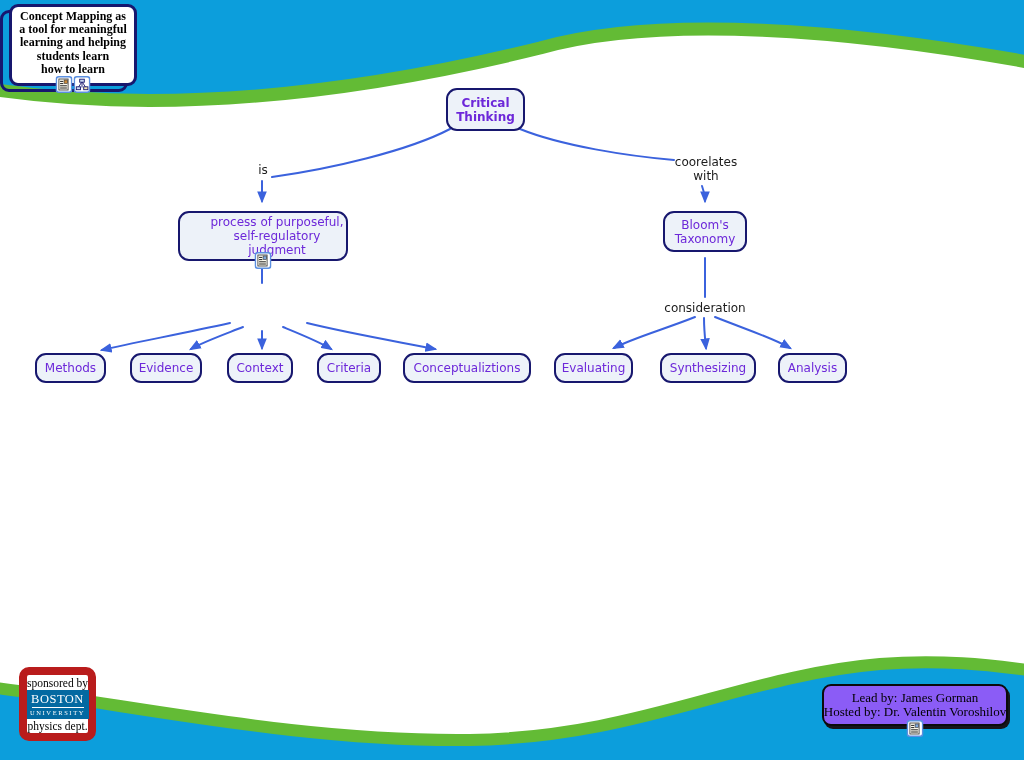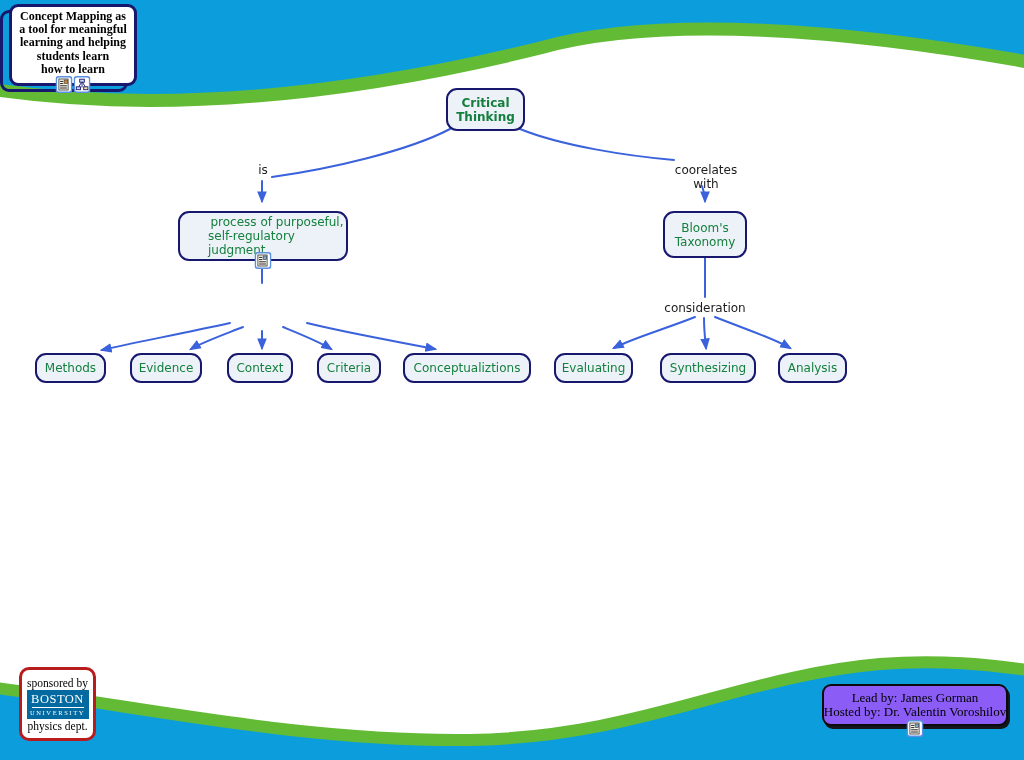--- a/index.html
+++ b/index.html
@@ -13,22 +13,22 @@
   .bg-svg, .links-svg{position:absolute;left:0;top:0;}
   .links-svg{z-index:2;}
 
   
   .concept{
     position:absolute;z-index:3;
     background:#EDF2F9;
     border:2px solid #17176E;
     border-radius:11px;
     display:flex;flex-direction:column;align-items:center;justify-content:center;
-    font-size:12px;line-height:14px;color:#15803d;
-    box-sizing:border-box;
+    font-size:12px;line-height:14px;color:#6d28d9;
+    text-align:center;box-sizing:border-box;
   }
   .concept.bold{font-weight:bold;}
 
   
   .linklabel{
     position:absolute;z-index:2;
     display:flex;flex-direction:column;align-items:center;justify-content:flex-start;
     font-size:12px;line-height:14px;color:#1c1c1c;text-align:center;white-space:nowrap;
   }
 
@@ -49,21 +49,21 @@
   }
   .icon-row{
     position:absolute;left:50%;bottom:-10px;transform:translateX(-50%);
     display:flex;gap:1px;z-index:5;
   }
   .mini-icon{width:17px;height:17px;display:block;}
 
   
   .sponsorbox{
     position:absolute;left:19px;top:667px;width:77px;height:74px;z-index:4;
-    background:#fff;border:3px solid #b91c1c;border-radius:10px;box-sizing:border-box;
+    background:#fff;border:8px solid #b91c1c;border-radius:10px;box-sizing:border-box;
     display:flex;flex-direction:column;align-items:center;justify-content:center;gap:1px;
     font-family:"Liberation Serif", serif;font-size:11.5px;color:#000;white-space:nowrap;
   }
   .bu-logo{
     width:62px;height:29px;background:#0369a1;
     display:flex;flex-direction:column;align-items:center;justify-content:center;
     color:#fff;
   }
   .bu-line1{font-size:12.5px;line-height:13px;letter-spacing:0.5px;}
   .bu-rule{width:52px;border-top:1px solid #fff;margin:1px 0;}
@@ -162,37 +162,37 @@
         <rect x="3.4" y="3" width="9.2" height="11" fill="#FDFBEF" stroke="#444" stroke-width="0.9"></rect>
         <rect x="8.6" y="4" width="3.4" height="3.4" fill="#7FA7D9" stroke="#333" stroke-width="0.6"></rect>
         <line x1="4.6" y1="5.4" x2="7.8" y2="5.4" stroke="#222" stroke-width="1"></line>
         <line x1="4.6" y1="7.6" x2="7.8" y2="7.6" stroke="#222" stroke-width="1"></line>
         <line x1="4.6" y1="9.8" x2="11.4" y2="9.8" stroke="#222" stroke-width="1"></line>
         <line x1="4.6" y1="12" x2="11.4" y2="12" stroke="#222" stroke-width="1"></line>
       </svg>
     </span>
   </div>
 
-  <div class="concept" style="left:663px;top:211px;width:84px;height:47px;">
+  <div class="concept" style="left:663px;top:211px;width:84px;height:41px;">
     <span>Bloom's</span>
     <span>Taxonomy</span>
   </div>
 
   <div class="concept" style="left:35px;top:353px;width:71px;height:30px;">Methods</div>
   <div class="concept" style="left:130px;top:353px;width:72px;height:30px;">Evidence</div>
   <div class="concept" style="left:227px;top:353px;width:66px;height:30px;">Context</div>
   <div class="concept" style="left:317px;top:353px;width:64px;height:30px;">Criteria</div>
   <div class="concept" style="left:403px;top:353px;width:128px;height:30px;">Conceptualiztions</div>
   <div class="concept" style="left:554px;top:353px;width:79px;height:30px;">Evaluating</div>
   <div class="concept" style="left:660px;top:353px;width:96px;height:30px;">Synthesizing</div>
   <div class="concept" style="left:778px;top:353px;width:69px;height:30px;">Analysis</div>
 
   <div class="linklabel" style="left:248px;top:163px;width:30px;">is</div>
 
-  <div class="linklabel" style="left:666px;top:155px;width:80px;margin-top:8px;">
+  <div class="linklabel" style="left:666px;top:155px;width:80px;">
     <span>coorelates</span>
     <span>with</span>
   </div>
 
 
   <div class="linklabel" style="left:670px;top:301px;width:70px;">consideration</div>
 
   <div class="sponsorbox">
     <div>sponsored by</div>
     <div class="bu-logo">

